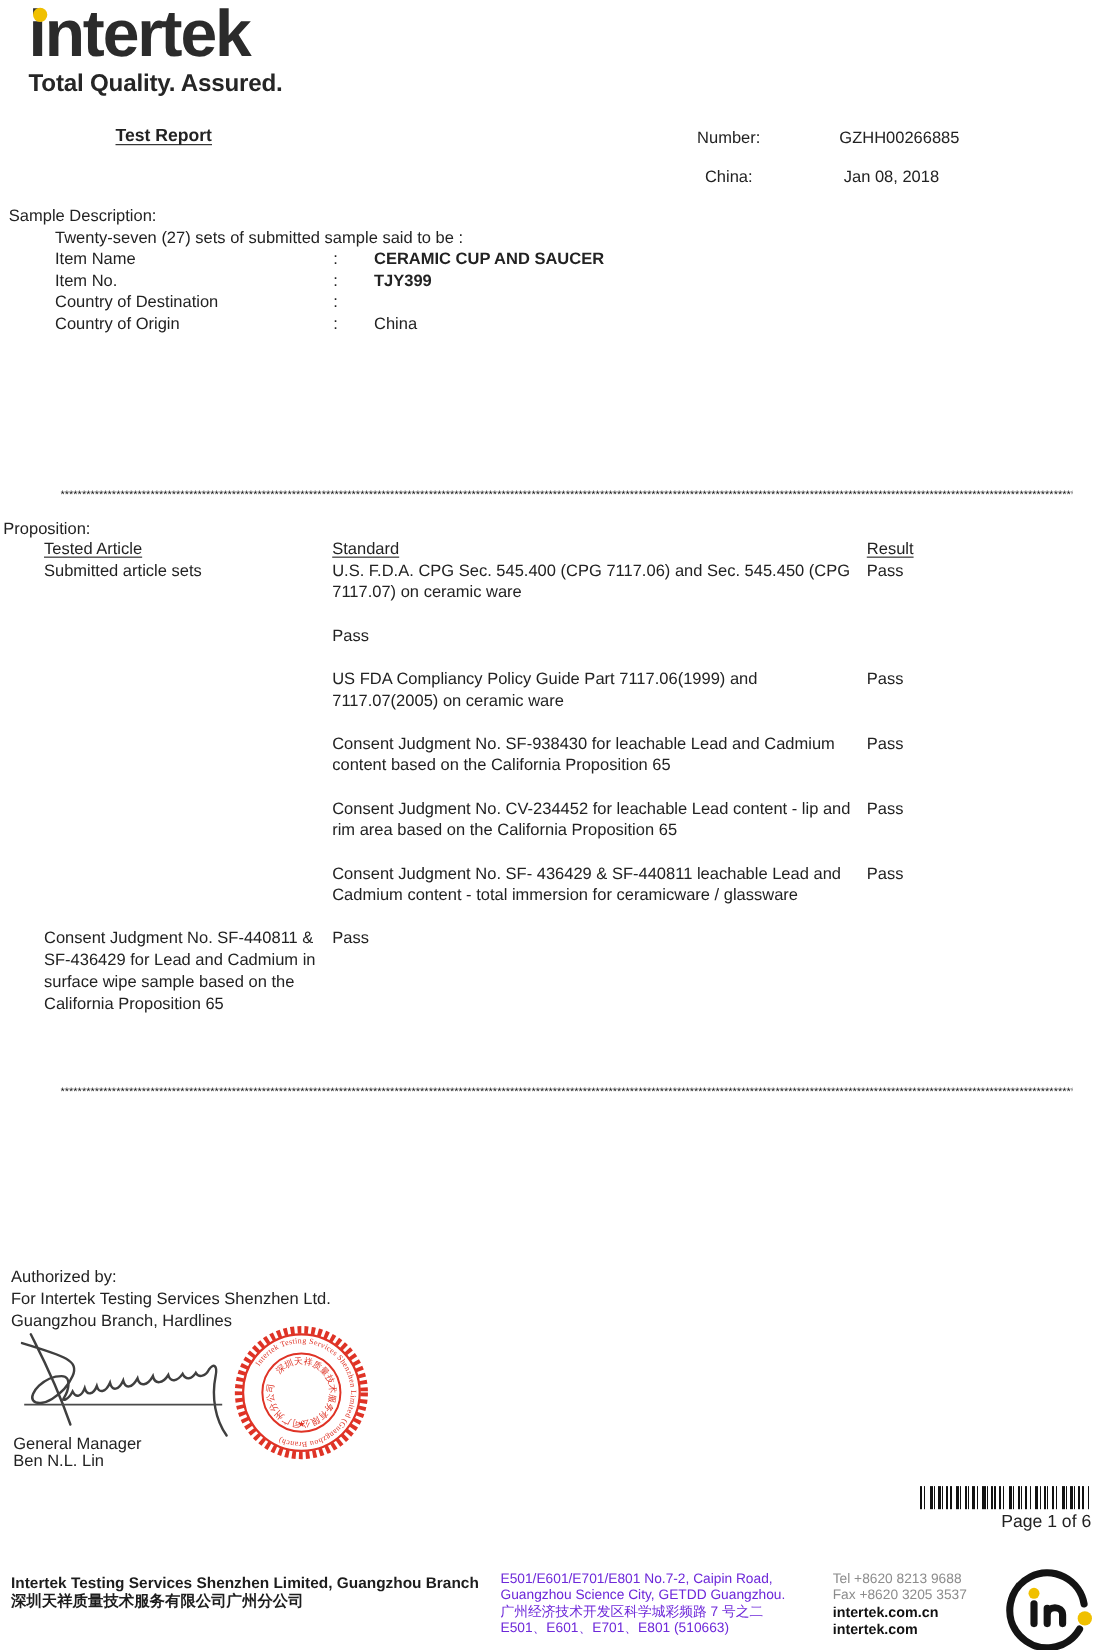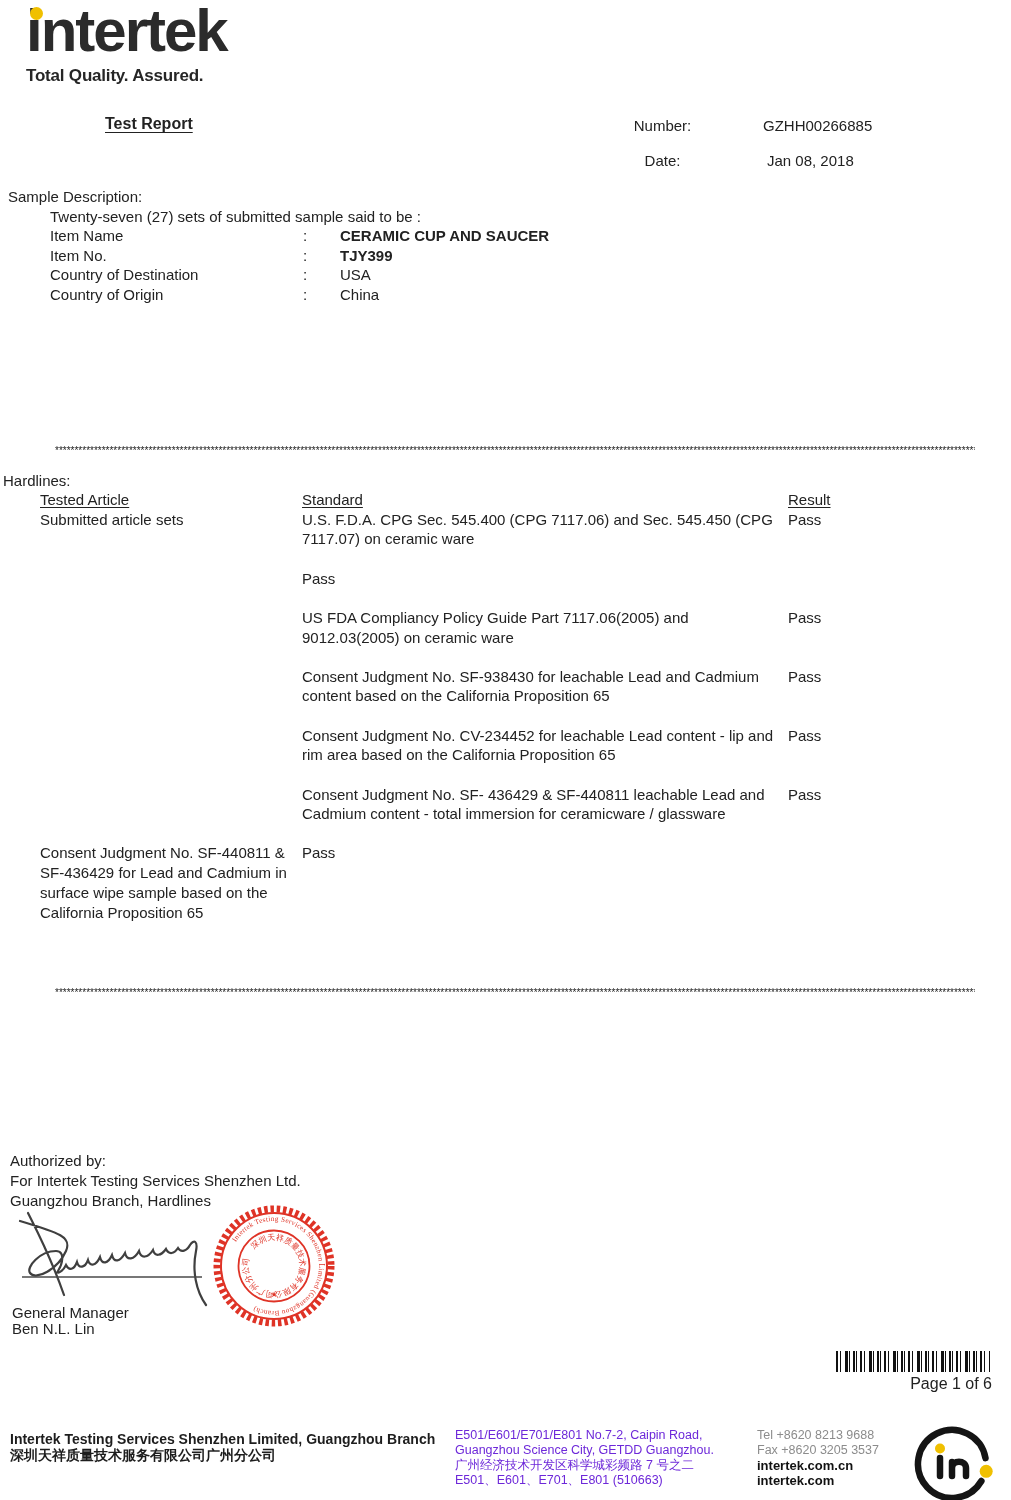--- a/index.html
+++ b/index.html
@@ -5,21 +5,21 @@
   html,body{margin:0;padding:0;background:#ffffff;}
   .page{position:relative;width:1011px;height:1500px;background:#fff;overflow:hidden;
         color:#222;font-family:"Liberation Sans","DejaVu Sans",sans-serif;font-size:15px;line-height:19.7px;}
   .abs{position:absolute;}
   .b{font-weight:bold;}
 
   
   .brand{position:absolute;left:26px;top:2px;}
   .wordmark{font-size:60px;line-height:58px;font-weight:bold;letter-spacing:-2px;color:#2b2b2b;position:relative;}
   .i-dot{position:absolute;left:4px;top:5px;width:13px;height:13px;border-radius:50%;background:#f0c000;}
-  .tagline{font-size:17px;font-weight:bold;color:#262626;margin-top:6px;letter-spacing:-0.2px;}
+  .tagline{font-size:22px;font-weight:bold;color:#262626;margin-top:6px;letter-spacing:-0.2px;}
 
   .title{font-weight:bold;font-size:16px;text-decoration:underline;text-underline-offset:3px;}
   .rlabel{width:125px;text-align:center;}
 
   .srow{display:grid;grid-template-columns:253px 37px auto;height:19.7px;}
   .stars{left:55px;width:920px;height:13px;overflow:hidden;white-space:nowrap;font-size:10px;color:#1a1a1a;letter-spacing:0;}
 
   .concl{left:40px;top:490px;width:770px;}
   .crow{display:grid;grid-template-columns:262px 486px auto;margin-bottom:19.5px;}
   .crow.head{margin-bottom:0;}
@@ -42,75 +42,74 @@
 
   <div class="brand">
     <div class="wordmark">intertek</div>
     <div class="i-dot"></div>
     <div class="tagline">Total Quality. Assured.</div>
   </div>
 
   <div class="abs title" style="left:105px;top:114px;">Test Report</div>
   <div class="abs rlabel" style="left:600px;top:116px;">Number:</div>
   <div class="abs" style="left:763px;top:116px;">GZHH00266885</div>
-  <div class="abs rlabel" style="left:600px;top:151px;">Date:</div>
+  <div class="abs rlabel" style="left:600px;top:151px;">China:</div>
   <div class="abs" style="left:767px;top:151px;">Jan 08, 2018</div>
 
   <div class="abs" style="left:8px;top:187px;">Sample Description:</div>
   <div class="abs" style="left:50px;top:207px;">Twenty-seven (27) sets of submitted sample said to be :</div>
   <div class="abs" style="left:50px;top:226px;width:700px;" id="sample-fields">
   <div class="srow">
     <div class="s-label">Item Name</div>
     <div class="s-colon">:</div>
     <div class="s-value b">CERAMIC CUP AND SAUCER</div>
   </div>
 
   <div class="srow">
     <div class="s-label">Item No.</div>
     <div class="s-colon">:</div>
     <div class="s-value b">TJY399</div>
   </div>
 
   <div class="srow">
     <div class="s-label">Country of Destination</div>
     <div class="s-colon">:</div>
-    <div class="s-value">USA</div>
   </div>
 
   <div class="srow">
     <div class="s-label">Country of Origin</div>
     <div class="s-colon">:</div>
     <div class="s-value">China</div>
   </div>
 </div>
 
   <div class="abs stars" style="top:441px;">************************************************************************************************************************************************************************************************************************************************</div>
 
-  <div class="abs" style="left:3px;top:471px;">Hardlines:</div>
+  <div class="abs" style="left:3px;top:471px;">Proposition:</div>
   <div class="abs concl">
     <div class="crow head">
       <div>Tested Article</div>
       <div>Standard</div>
       <div>Result</div>
     </div>
     <div id="conclusion-rows">
   <div class="crow">
     <div class="c-ta">Submitted article sets</div>
     <div class="c-std">U.S. F.D.A. CPG Sec. 545.400 (CPG 7117.06) and Sec. 545.450 (CPG 7117.07) on ceramic ware</div>
     <div class="c-res">Pass</div>
   </div>
 
   <div class="crow">
     <div class="c-ta"></div>
     <div class="c-res">Pass</div>
   </div>
 
   <div class="crow">
     <div class="c-ta"></div>
-    <div class="c-std">US FDA Compliancy Policy Guide Part 7117.06(2005) and 9012.03(2005) on ceramic ware</div>
+    <div class="c-std">US FDA Compliancy Policy Guide Part 7117.06(1999) and 7117.07(2005) on ceramic ware</div>
     <div class="c-res">Pass</div>
   </div>
 
   <div class="crow">
     <div class="c-ta"></div>
     <div class="c-std">Consent Judgment No. SF-938430 for leachable Lead and Cadmium content based on the California Proposition 65</div>
     <div class="c-res">Pass</div>
   </div>
 
   <div class="crow">

